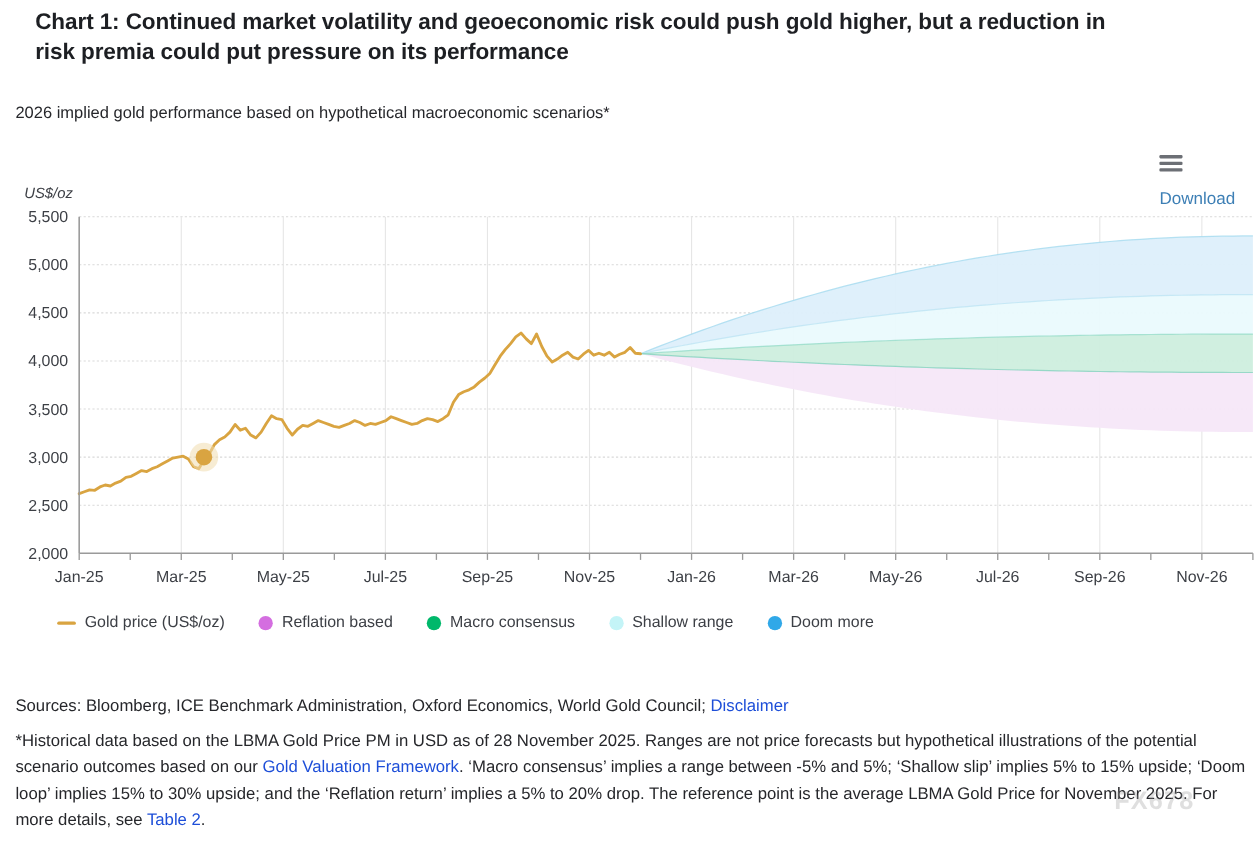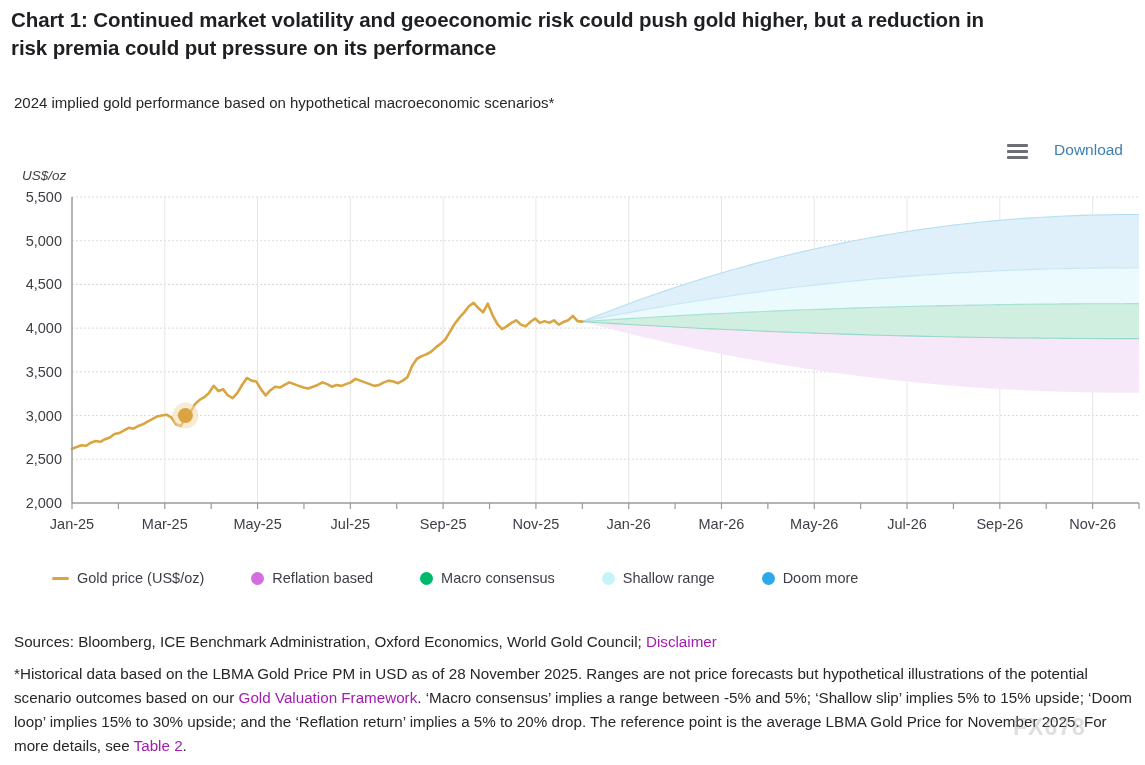--- a/index.html
+++ b/index.html
@@ -8,70 +8,70 @@
     width:1145px;height:765px;
     background:#ffffff;
     font-family:"Liberation Sans", sans-serif;
     color:#26272b;
     overflow:hidden;
     position:relative;
   }
   .wrap{position:relative;width:1145px;height:765px;}
 
   .title{
-    position:absolute;left:11px;top:6px;width:1000px;
+    position:absolute;left:32px;top:6px;width:1000px;
     font-size:20.5px;font-weight:bold;line-height:1.38;
     color:#1d1f23;letter-spacing:-0.1px;
   }
   .subtitle{
     position:absolute;left:14px;top:94px;width:1000px;
     font-size:15px;font-weight:400;color:#26272b;
   }
 
   .download{
     position:absolute;right:22px;top:141px;
-    display:flex;align-items:flex-end;gap:26px;
-    cursor:pointer;user-select:none;
+    display:flex;align-items:flex-start;gap:16px;
+    cursor:pointer;user-select:none;flex-direction:column;
   }
   .dl-icon{display:flex;flex-direction:column;justify-content:space-between;width:21px;height:15px;}
   .dl-icon i{display:block;height:3px;background:#6c6f75;border-radius:1px;}
   .dl-label{font-size:15.5px;color:#3d7fb5;}
 
   .chartbox{position:absolute;left:0;top:160px;width:1145px;height:440px;}
   svg{display:block;}
   .ylab{font-size:14.5px;fill:#3c3f45;font-family:"Liberation Sans",sans-serif;}
   .ytitle{font-size:13.5px;fill:#3c3f45;font-style:italic;font-family:"Liberation Sans",sans-serif;}
   .xlab{font-size:14.5px;fill:#3c3f45;font-family:"Liberation Sans",sans-serif;}
 
   .legend{
     position:absolute;left:52px;top:558px;
-    display:flex;align-items:flex-start;gap:16px;margin-top:12px;
+    display:flex;align-items:flex-start;gap:0px;
   }
   .lg-item{display:flex;align-items:center;gap:8px;margin-right:31px;cursor:pointer;}
   .lg-dot{width:13px;height:13px;border-radius:50%;display:block;}
   .lg-line{width:17px;height:3px;border-radius:2px;display:block;}
   .lg-text{font-size:14.5px;color:#3c3f45;white-space:nowrap;}
 
   .notes{position:absolute;left:14px;top:630px;width:1120px;}
   .notes p{margin:0 0 8px 0;font-size:15.2px;line-height:1.58;color:#26272b;}
-  .lnk{color:#a21caf;}
+  .lnk{color:#1d4ed8;}
   .watermark{
     position:absolute;left:1013px;top:714px;
     font-size:23px;font-weight:bold;color:rgba(150,150,150,0.30);
     letter-spacing:1px;pointer-events:none;user-select:none;
     font-family:Liberation Sans, sans-serif;
   }
 </style>
 </head>
 <body>
 
 <div class="wrap">
 
   <div class="title">Chart 1: Continued market volatility and geoeconomic risk could push gold higher, but a reduction in risk premia could put pressure on its performance</div>
-  <div class="subtitle">2024 implied gold performance based on hypothetical macroeconomic scenarios*</div>
+  <div class="subtitle">2026 implied gold performance based on hypothetical macroeconomic scenarios*</div>
 
   <div class="download">
     <span class="dl-icon">
         <i></i>
         <i></i>
         <i></i>
       </span>
     <span class="dl-label">Download</span>
   </div>
 

